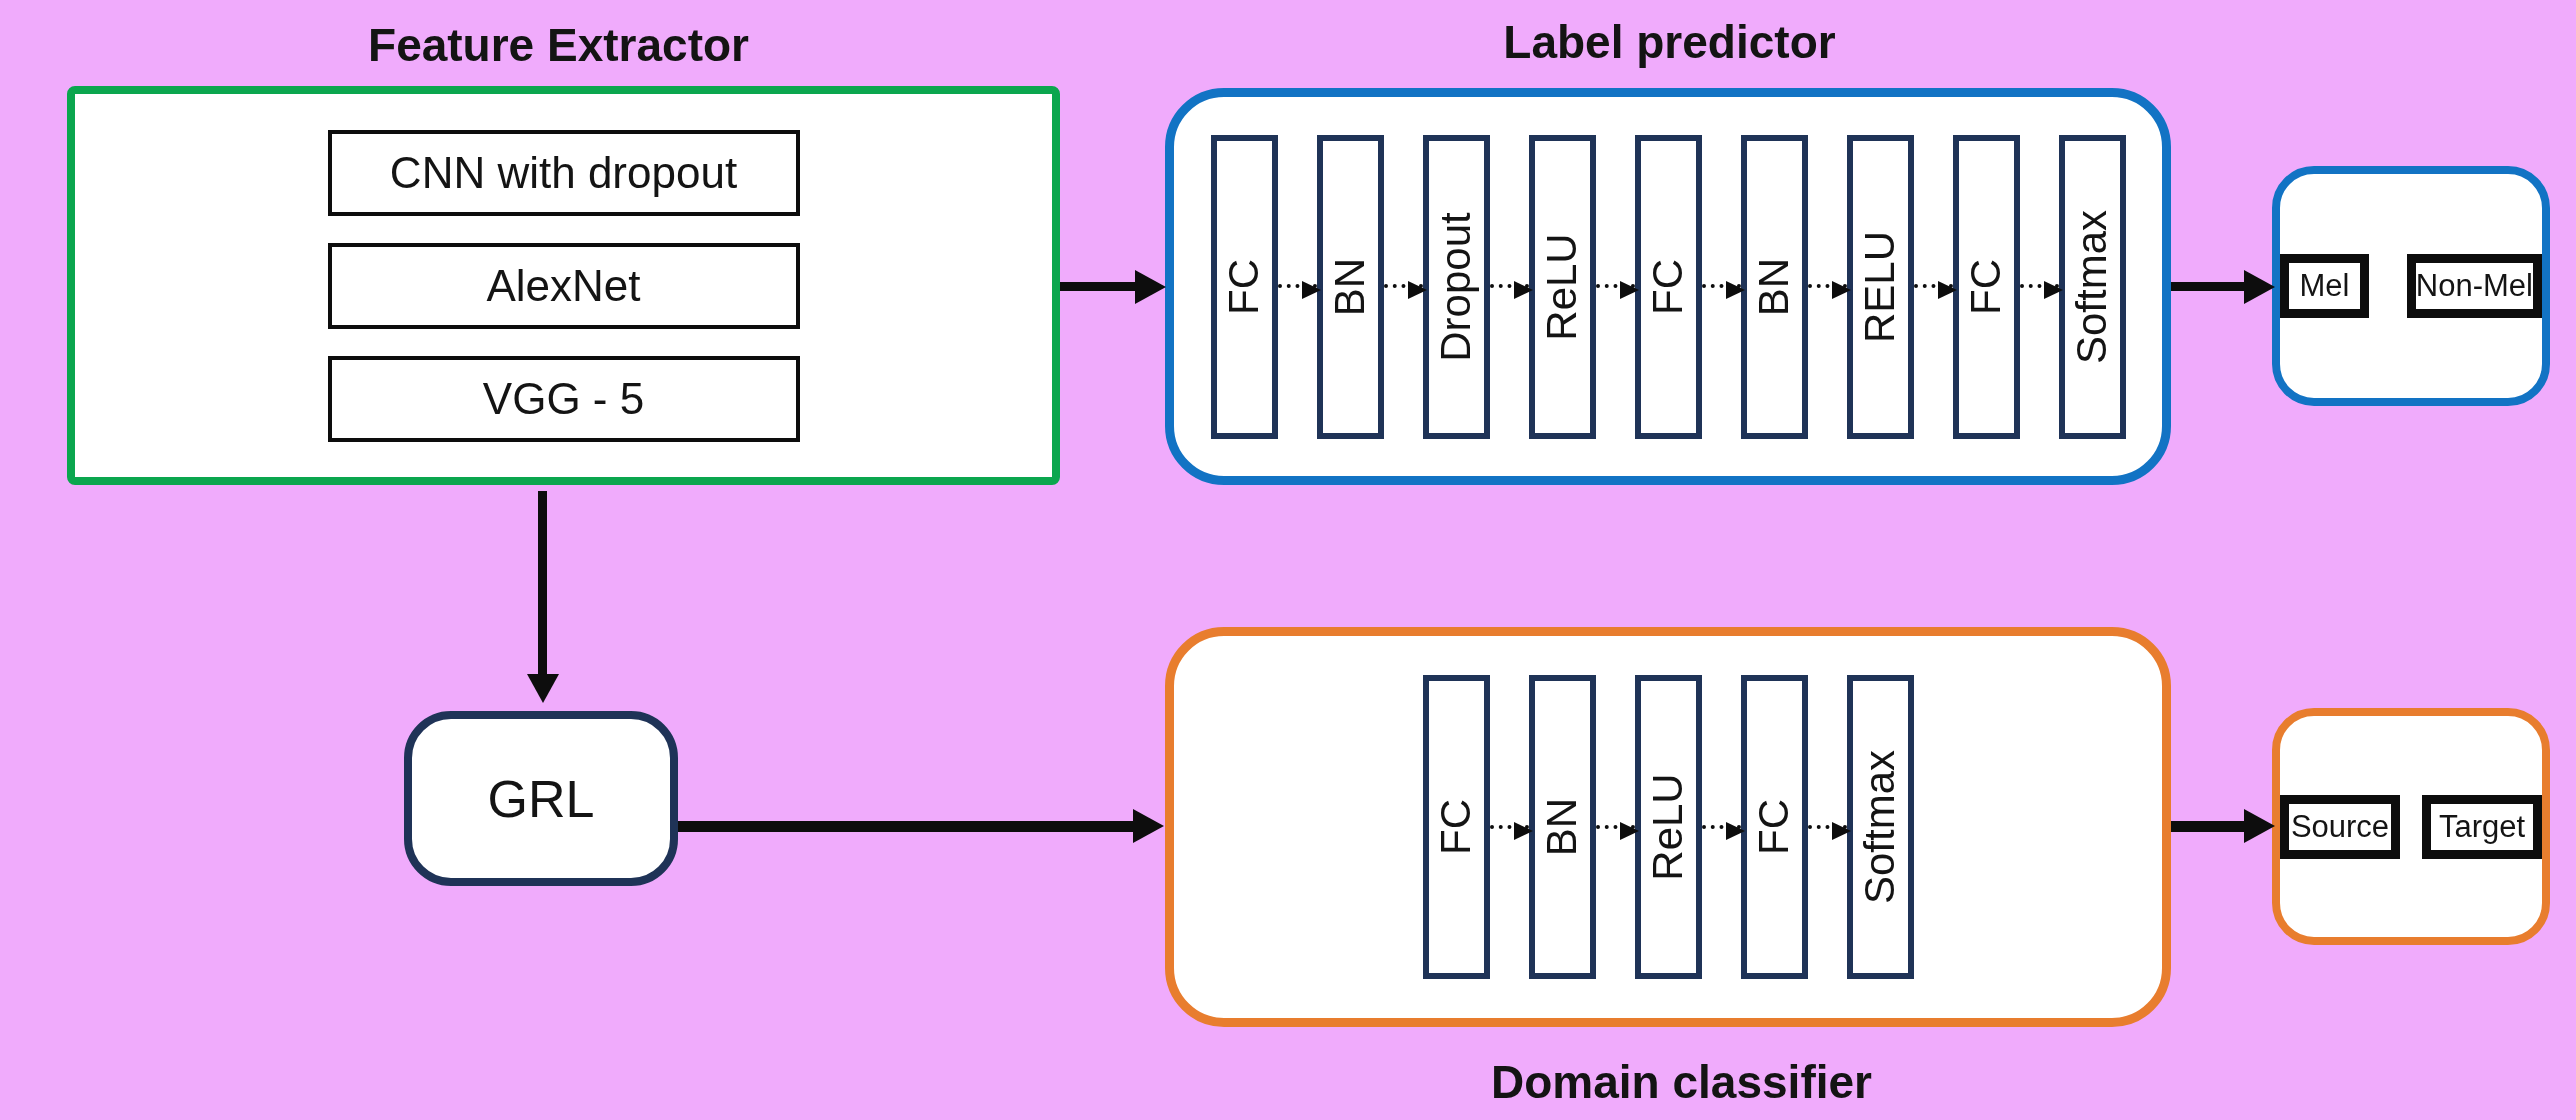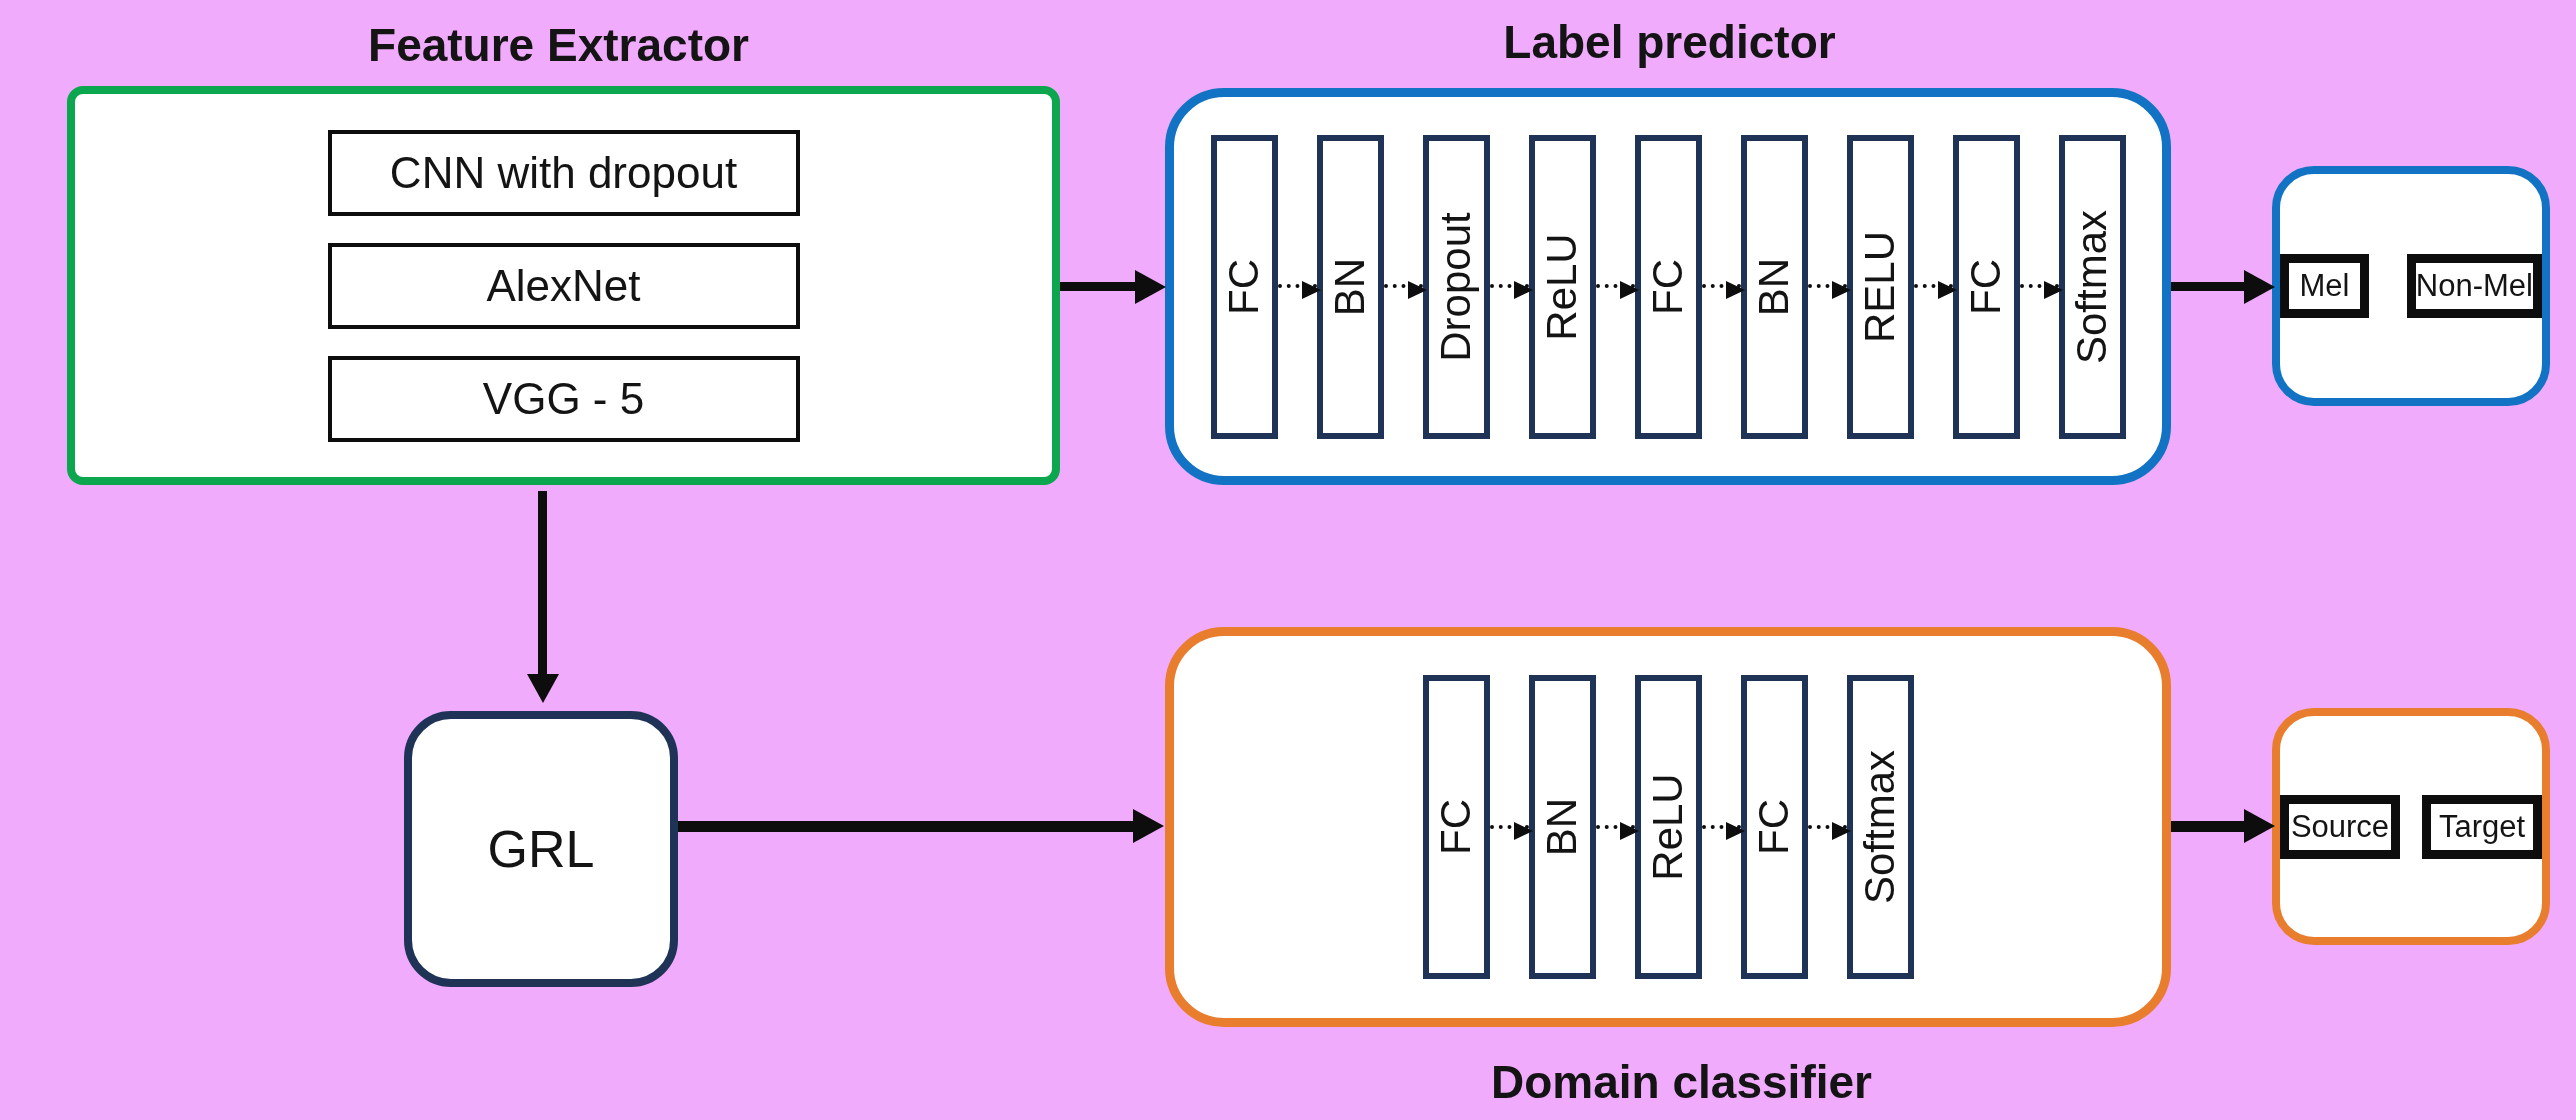--- a/index.html
+++ b/index.html
@@ -22,21 +22,21 @@
   }
   #t-fe{ left:232px; top:18px; }
   #t-lp{ left:1343px; top:14.7px; }
   #t-dc{ left:1355px; top:1055px; }
 
   .bigbox{ position:absolute; background:#ffffff; }
 
   
   #fe-box{
     left:67px; top:86px; width:993px; height:399px;
-    border:8.2px solid var(--green); border-radius:16px;
+    border:8.2px solid var(--green); border-radius:8px;
     display:flex; flex-direction:column; align-items:center; justify-content:center; gap:27px;
   }
   .itembox{
     width:472px; height:86px; border:4.1px solid var(--arrow); background:#ffffff;
     display:flex; align-items:center; justify-content:center;
     font-size:44px; white-space:nowrap;
   }
 
   
   .row{ display:flex; align-items:center; justify-content:center; }
@@ -75,21 +75,21 @@
     border:8.2px solid var(--orange); border-radius:42px; gap:22px;
   }
   .outbox{
     width:198px; height:64px; border:9px solid var(--arrow); background:#ffffff;
     display:flex; align-items:center; justify-content:center;
     font-size:31px; white-space:nowrap;
   }
 
   
   #grl-box{
-    left:404px; top:711px; width:274px; height:276px;
+    left:404px; top:711px; width:274px; height:175px;
     border:8.2px solid var(--navy); border-radius:47px;
     display:flex; align-items:center; justify-content:center;
   }
   .grl-text{ font-size:52px; color:var(--ink); }
 
   
   .harrow{ position:absolute; background:var(--arrow); }
   .harrow::after{
     content:""; position:absolute; left:100%; top:50%; transform:translateY(-50%);
     width:0; height:0;

